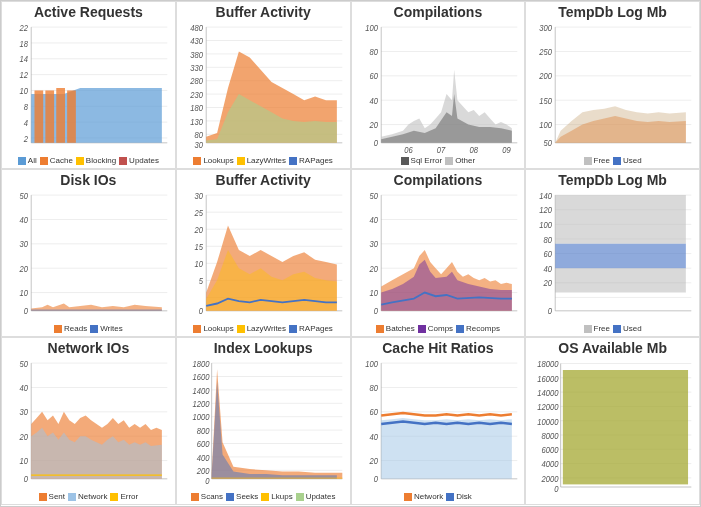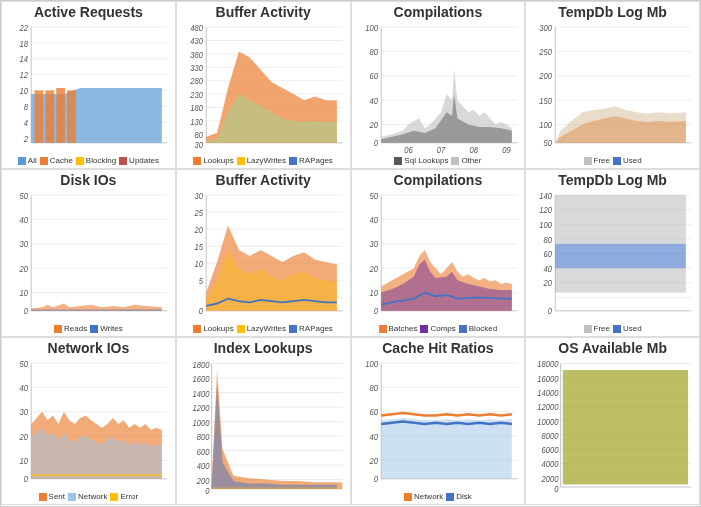--- a/index.html
+++ b/index.html
@@ -222,21 +222,21 @@
         <text class="x-axis-label" x="140" y="108" text-anchor="middle">09</text>
 
         <polygon points="25,95 35,93 45,90 50,85 55,82 60,80 65,88 70,85 75,80 80,75 85,60 90,65 92,40 95,65 100,70 105,75 110,73 115,78 120,75 125,80 130,85 135,83 140,85 145,88 145,100 25,100" fill="#c0c0c0" fill-opacity="0.6"></polygon>
 
         <polygon points="25,97 35,95 45,93 55,90 65,92 75,88 85,75 90,78 92,60 95,80 105,85 115,87 125,87 135,88 145,90 145,100 25,100" fill="#595959" fill-opacity="0.5"></polygon>
       </svg>
     </div>
     <div class="chart-legend">
       <div class="legend-item">
         <span class="legend-dot" style="background:#595959"></span>
-        <span>Sql Lookups</span>
+        <span>Sql Error</span>
       </div>
       <div class="legend-item">
         <span class="legend-dot" style="background:#c0c0c0"></span>
         <span>Other</span>
       </div>
     </div>
   </div>
 
   <div class="chart-cell">
     <div class="chart-title">TempDb Log Mb</div>
@@ -381,21 +381,21 @@
       <div class="legend-item">
         <span class="legend-dot" style="background:#ed7d31"></span>
         <span>Batches</span>
       </div>
       <div class="legend-item">
         <span class="legend-dot" style="background:#7030a0"></span>
         <span>Comps</span>
       </div>
       <div class="legend-item">
         <span class="legend-dot" style="background:#4472c4"></span>
-        <span>Blocked</span>
+        <span>Recomps</span>
       </div>
     </div>
   </div>
 
   <div class="chart-cell">
     <div class="chart-title">TempDb Log Mb</div>
     <div class="chart-area">
       <svg viewBox="0 0 155 110" preserveAspectRatio="none">
         <line class="grid-line" x1="25" y1="5" x2="150" y2="5"></line>
         <line class="grid-line" x1="25" y1="17" x2="150" y2="17"></line>
@@ -502,20 +502,38 @@
         <text class="y-axis-label" x="28" y="96" text-anchor="end">200</text>
         <text class="y-axis-label" x="28" y="104" text-anchor="end">0</text>
 
         <polygon points="30,95 35,10 40,70 50,90 65,92 80,93 95,94 110,94 125,95 140,95 150,95 150,100 30,100" fill="#ed7d31" fill-opacity="0.65"></polygon>
 
         <polygon points="30,97 35,20 40,80 50,94 65,96 80,96 95,97 110,97 125,97 145,97 145,100 30,100" fill="#4472c4" fill-opacity="0.5"></polygon>
 
         <polygon points="30,99 150,99 150,100 30,100" fill="#ffc000" fill-opacity="0.5"></polygon>
       </svg>
     </div>
+    <div class="chart-legend">
+      <div class="legend-item">
+        <span class="legend-dot" style="background:#ed7d31"></span>
+        <span>Scans</span>
+      </div>
+      <div class="legend-item">
+        <span class="legend-dot" style="background:#4472c4"></span>
+        <span>Seeks</span>
+      </div>
+      <div class="legend-item">
+        <span class="legend-dot" style="background:#ffc000"></span>
+        <span>Lkups</span>
+      </div>
+      <div class="legend-item">
+        <span class="legend-dot" style="background:#a9d18e"></span>
+        <span>Updates</span>
+      </div>
+    </div>
   </div>
 
   <div class="chart-cell">
     <div class="chart-title">Cache Hit Ratios</div>
     <div class="chart-area">
       <svg viewBox="0 0 155 110" preserveAspectRatio="none">
         <line class="grid-line" x1="25" y1="5" x2="150" y2="5"></line>
         <line class="grid-line" x1="25" y1="25" x2="150" y2="25"></line>
         <line class="grid-line" x1="25" y1="45" x2="150" y2="45"></line>
         <line class="grid-line" x1="25" y1="65" x2="150" y2="65"></line>

